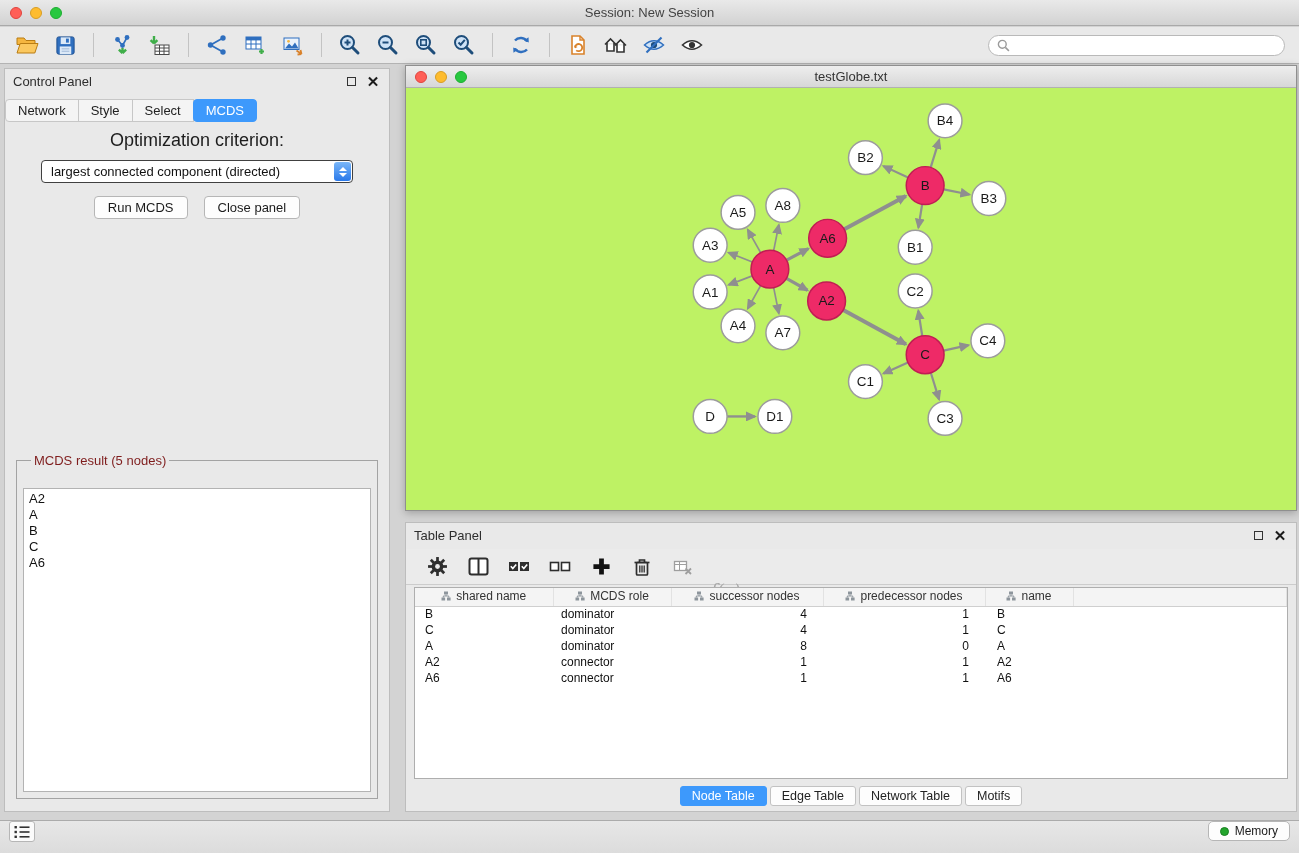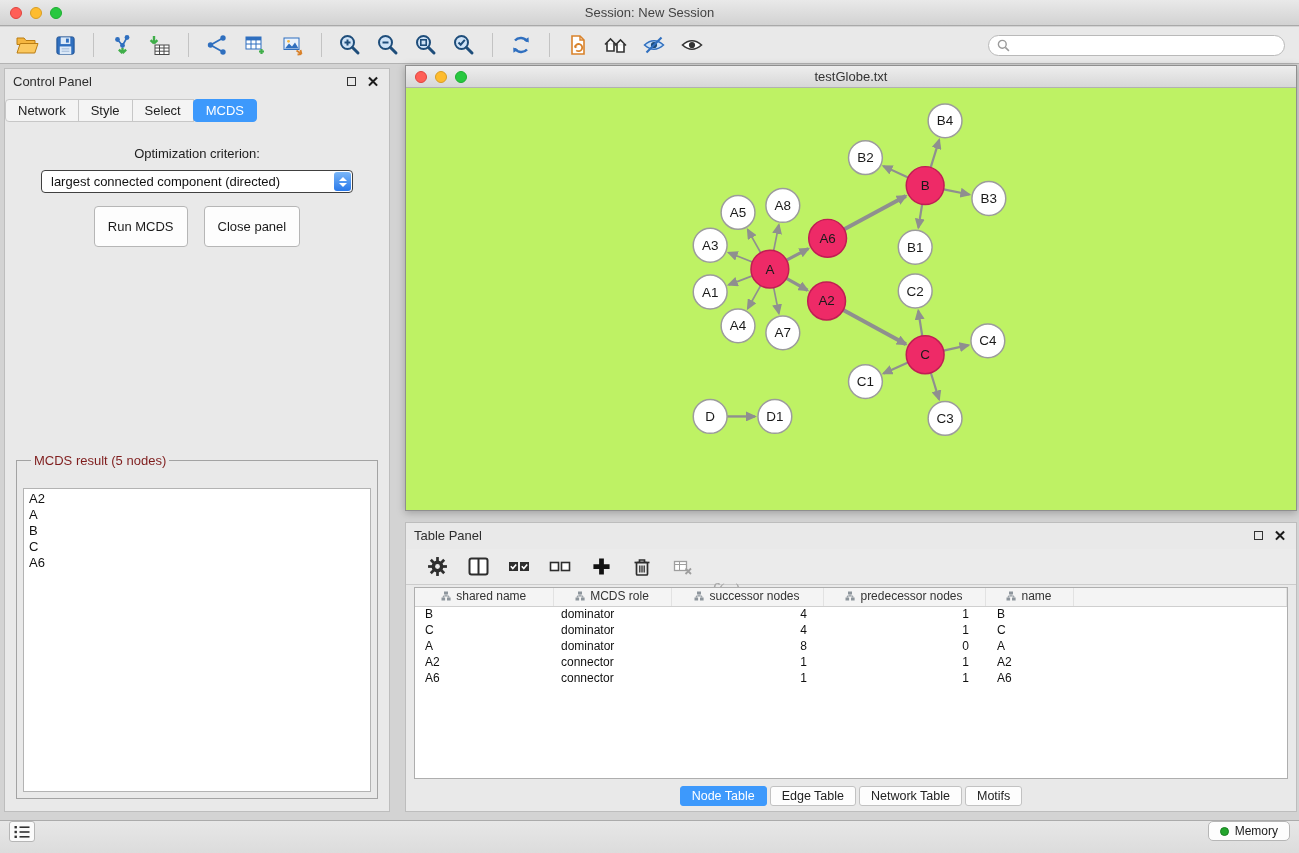--- a/index.html
+++ b/index.html
@@ -50,38 +50,38 @@
   .win-btn { display:flex; align-items:center; justify-content:center; width:16px; height:16px; margin-left:6px; }
   .float-rect { width:9px; height:9px; border:1.5px solid #333; display:block; }
   .win-close { font-size:15px; font-weight:700; color:#1c1c1c; line-height:1; }
   .cp-tabs { display:flex; justify-content:flex-start; margin-top:6px; }
   .cp-tab {
     font-size:13px; padding:3px 12px; background:#f4f4f4;
     border:1px solid #c7c7c7; margin-left:-1px; color:#222;
   }
   .cp-tab:first-child { border-radius:4px 0 0 4px; margin-left:0; }
   .cp-tab.active { background:#3d99fc; color:#fff; border-color:#3d99fc; border-radius:4px; }
-  .opt-label { margin-top:24px; text-align:center; font-size:13px; color:#1d1d1d; }
+  .opt-label { margin-top:8px; text-align:center; font-size:18px; color:#1d1d1d; }
   .dropdown {
     position:relative; margin:9px auto 0; width:312px; height:23px;
     background:#fff; border:1px solid #404040; border-radius:4px;
     display:flex; align-items:center; padding:0 24px 0 9px;
     font-size:13px; color:#111; white-space:nowrap;
   }
   .dd-stepper {
     position:absolute; right:1px; top:1px; bottom:1px; width:17px; border-radius:3px;
     background:linear-gradient(#79b6f8,#2a79ea);
     display:flex; flex-direction:column; align-items:center; justify-content:center; gap:2px;
   }
   .dd-arrow-up { width:0; height:0; border-left:4px solid transparent; border-right:4px solid transparent; border-bottom:4px solid #fff; }
   .dd-arrow-down { width:0; height:0; border-left:4px solid transparent; border-right:4px solid transparent; border-top:4px solid #fff; }
   .cp-buttons { display:flex; justify-content:center; gap:16px; margin-top:13px; }
   .btn {
     background:#fdfdfd; border:1px solid #b6b6b6; border-radius:4px;
-    font-size:13px; padding:12px 13px; color:#1b1b1b; font-family:"Liberation Sans",sans-serif;
+    font-size:13px; padding:3px 13px; color:#1b1b1b; font-family:"Liberation Sans",sans-serif;
   }
   fieldset.groupbox {
     position:absolute; left:11px; right:11px; top:384px; bottom:12px;
     border:1px solid #a3a3a3; padding:4px;
   }
   fieldset.groupbox legend { font-size:13px; color:#7f1d1d; padding:0 3px; margin-left:10px; }
   .result-list {
     position:absolute; left:6px; right:6px; top:20px; bottom:6px;
     background:#fff; border:1px solid #b3b3b3; padding:2px 5px; overflow:auto;
   }

